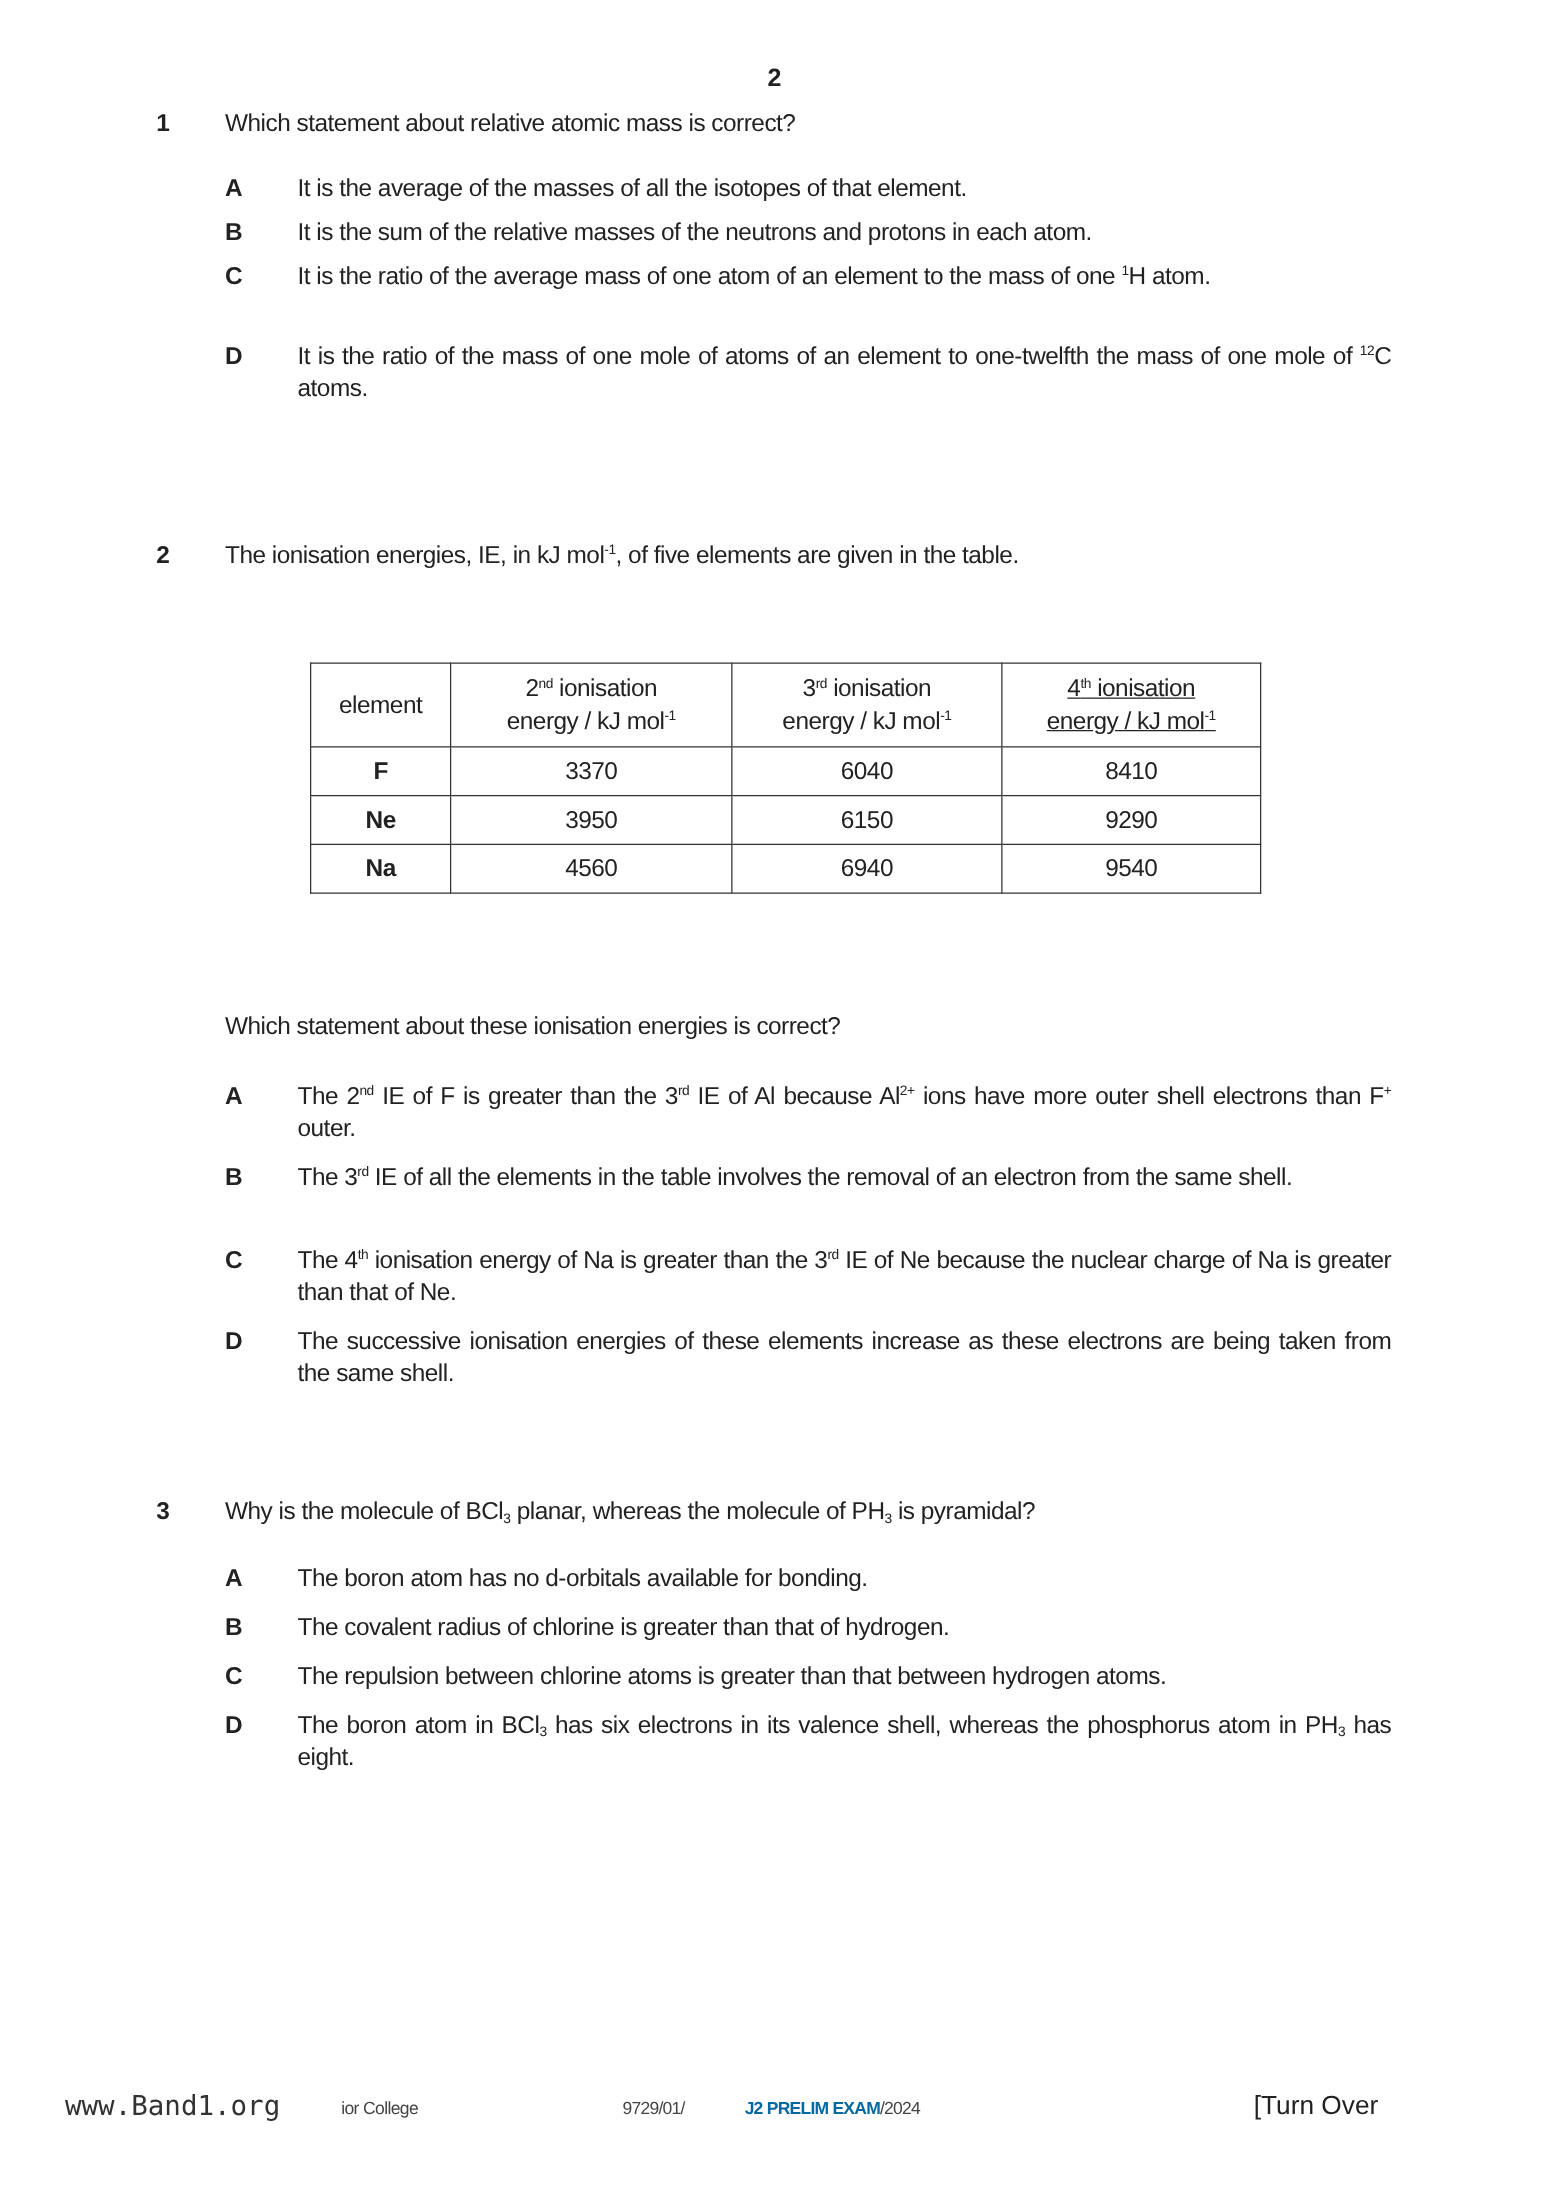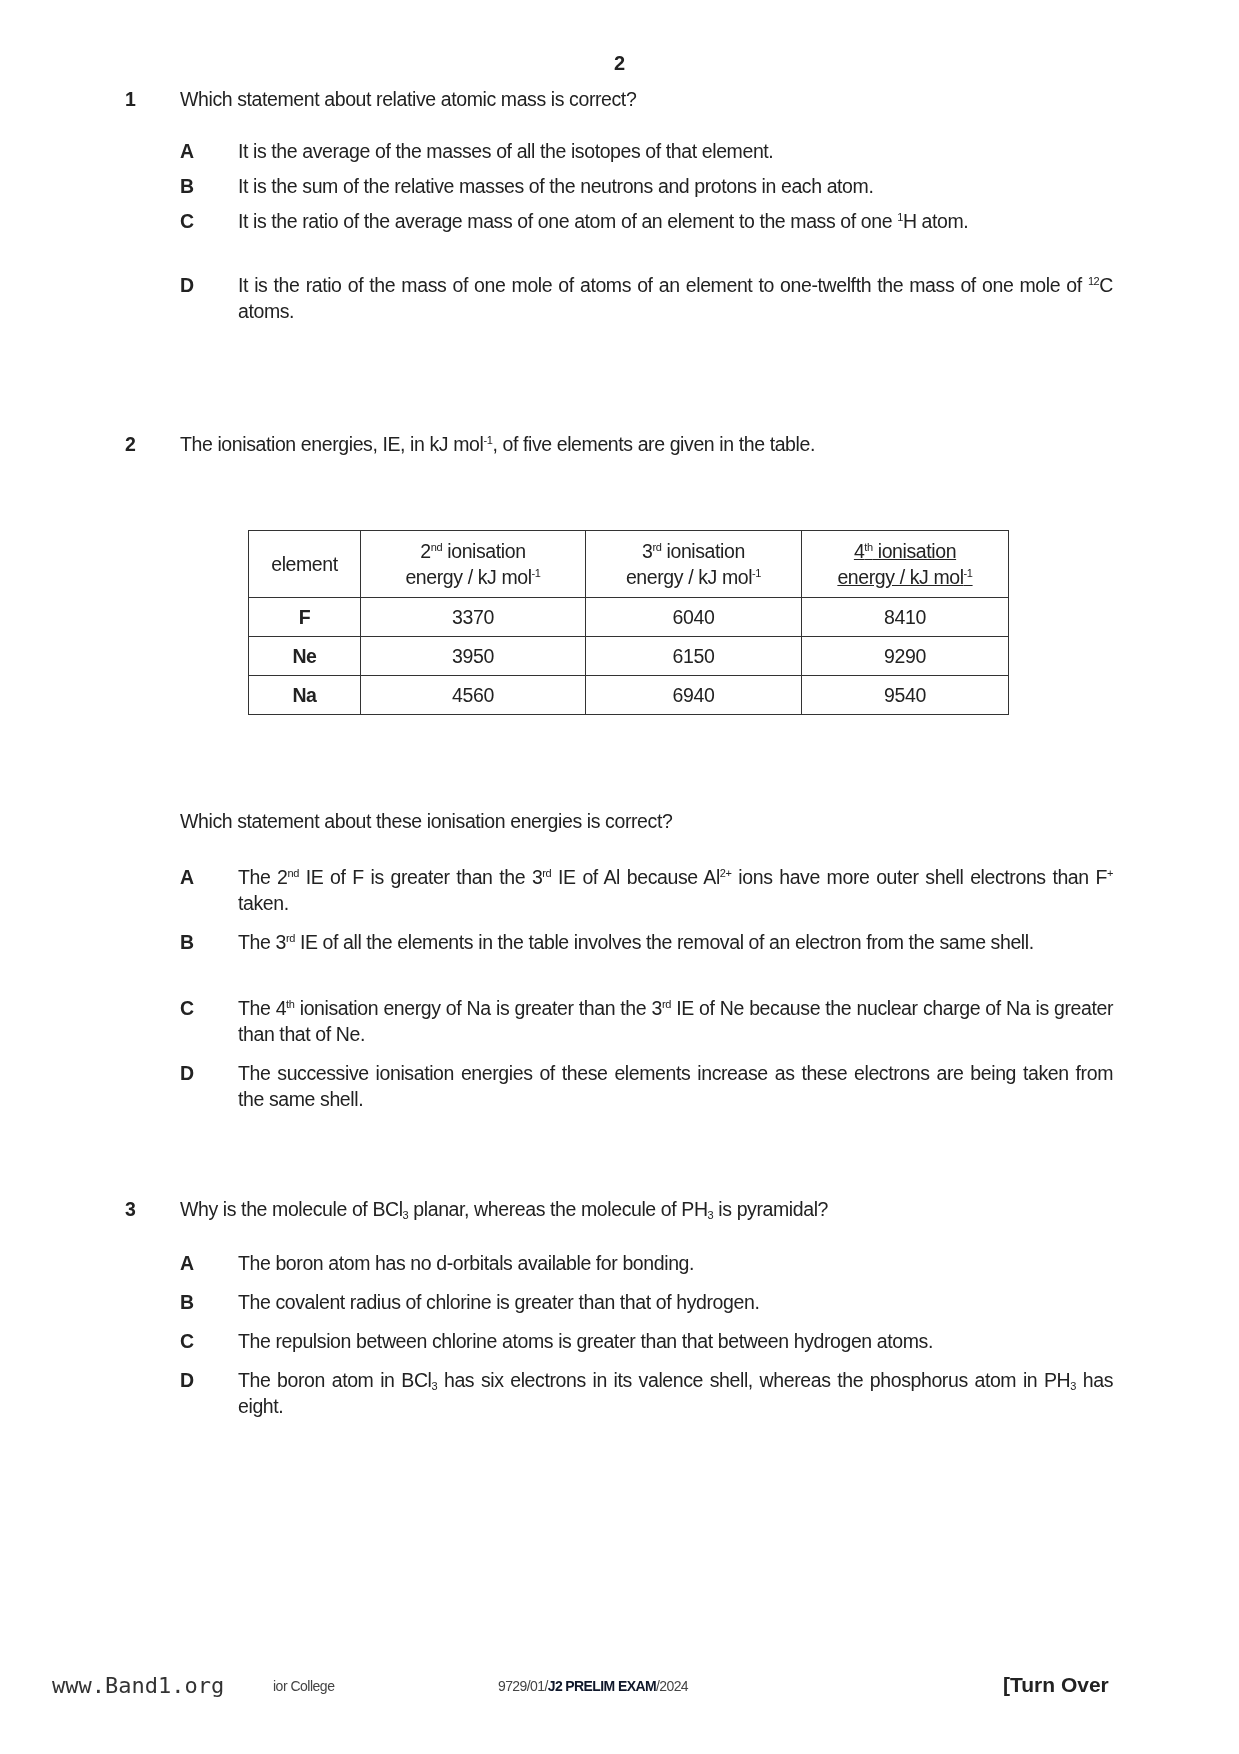--- a/index.html
+++ b/index.html
@@ -19,22 +19,22 @@
              font-size:19.5px; letter-spacing:-0.4px;margin-top:32px; }
   table.ie td, table.ie th { border:1.5px solid #333; text-align:center; font-weight:normal; padding:0; }
   table.ie th { height:66px; line-height:26px; }
   table.ie td { height:38px; }
   table.ie td.el { font-weight:bold; }
   .c1 { width:111px; } .c2 { width:224px; } .c3 { width:215px; } .c4 { width:206px;text-decoration:underline; }
   .footer { position:absolute; top:1678px; font-size:14px; }
   .f-url { left:52px; font-family:"DejaVu Sans Mono", monospace; font-size:22px; top:1673px; color:#333; }
   .f-college { left:273px; color:#444; letter-spacing:-0.5px; }
   .f-code { left:498px; color:#444; letter-spacing:-0.6px; }
-  .f-code b { color:#0f172a; }
-  .f-turn { left:1003px; font-weight:bold; font-size:21px; top:1673px; }
+  .f-code b { color:#0369a1;margin-left:48px; }
+  .f-turn { left:1003px; font-weight:normal; font-size:21px; top:1673px; }
 </style>
 </head>
 <body>
 
 <div class="page-num">2</div>
 
 <div class="q" style="top:88px;">
   <span class="qnum">1</span>
   <span class="qtext">Which statement about relative atomic mass is correct?</span>
   <div class="opt" style="top:50px;">
@@ -86,21 +86,21 @@
     <td>6940</td>
     <td>9540</td>
   </tr>
 </tbody>
   </table>
 
 <div class="q" style="top:810px;">
   <span class="qtext">Which statement about these ionisation energies is correct?</span>
   <div class="opt" style="top:54px;">
     <span class="lt">A</span>
-    <span class="tx"><span>The 2</span><sup>nd</sup><span> IE of F is greater than the 3</span><sup>rd</sup><span> IE of Al because Al</span><sup>2+</sup><span> ions have more outer shell electrons than F</span><sup>+</sup><span> taken.</span></span>
+    <span class="tx"><span>The 2</span><sup>nd</sup><span> IE of F is greater than the 3</span><sup>rd</sup><span> IE of Al because Al</span><sup>2+</sup><span> ions have more outer shell electrons than F</span><sup>+</sup><span> outer.</span></span>
   </div>
   <div class="opt" style="top:119px;">
     <span class="lt">B</span>
     <span class="tx"><span>The 3</span><sup>rd</sup><span> IE of all the elements in the table involves the removal of an electron from the same shell.</span></span>
   </div>
   <div class="opt" style="top:185px;">
     <span class="lt">C</span>
     <span class="tx"><span>The 4</span><sup>th</sup><span> ionisation energy of Na is greater than the 3</span><sup>rd</sup><span> IE of Ne because the nuclear charge of Na is greater than that of Ne.</span></span>
   </div>
   <div class="opt" style="top:250px;">

